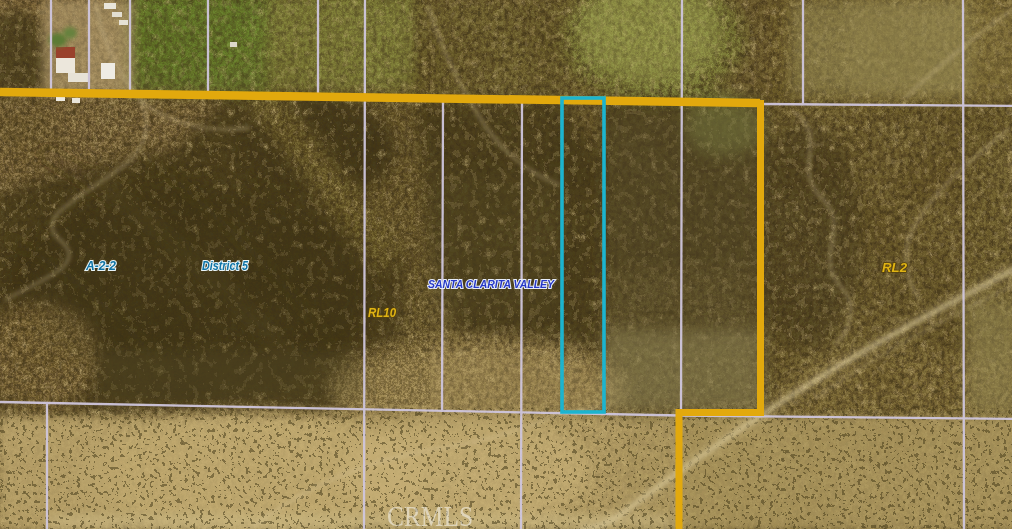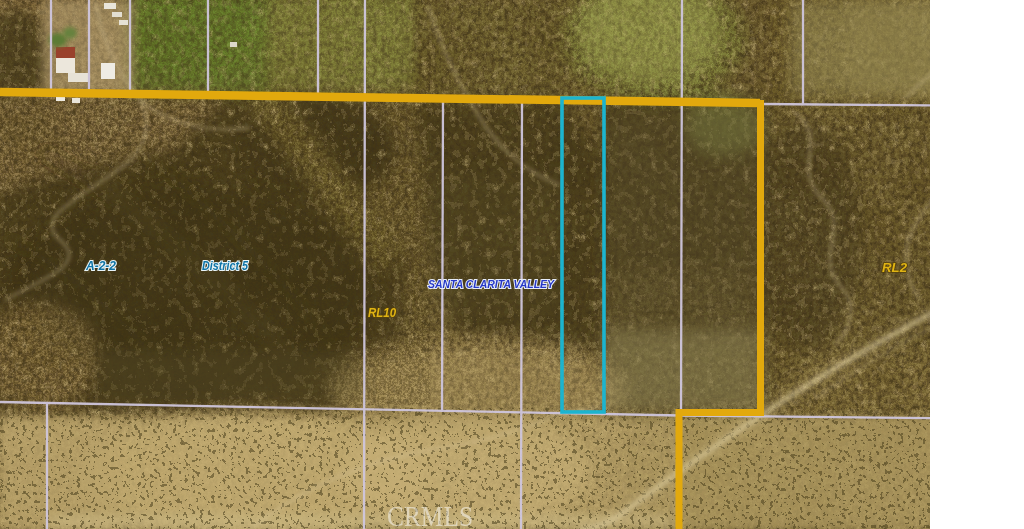--- a/index.html
+++ b/index.html
@@ -1,16 +1,16 @@
 <!DOCTYPE html>
 <html><head>
 <meta charset="utf-8">
 <style>
   html,body{margin:0;padding:0;background:#fff;}
-  #map{position:relative;width:930px;height:529px;overflow:hidden;font-family:"Liberation Sans",sans-serif;}
+  #map{position:relative;width:1012px;height:529px;overflow:hidden;font-family:"Liberation Sans",sans-serif;}
 </style>
 </head>
 <body>
 
 <div id="map">
 <svg width="1024" height="529" viewBox="0 0 1024 529" xmlns="http://www.w3.org/2000/svg">
 <defs>
   <filter id="b12" x="-30%" y="-30%" width="160%" height="160%">
           <feGaussianBlur stdDeviation="12"></feGaussianBlur>
         </filter>

